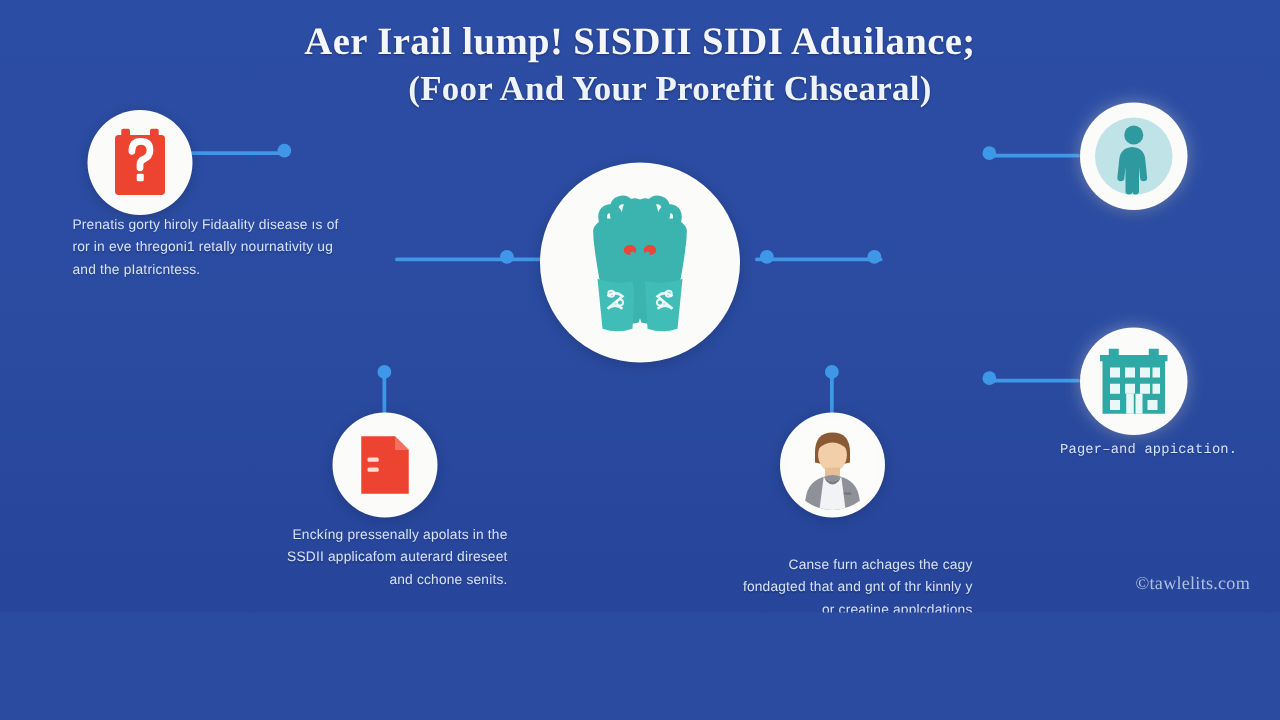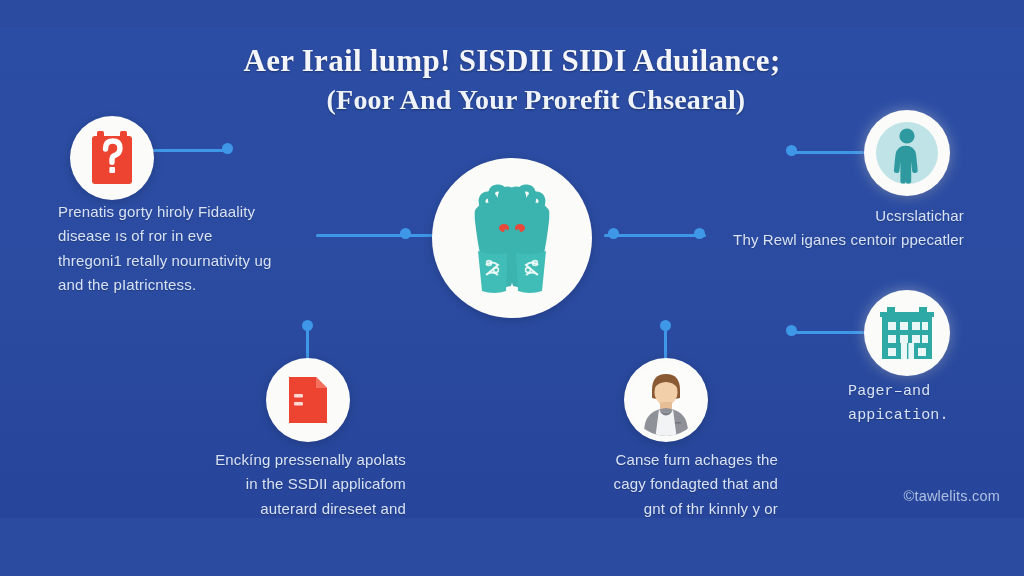--- a/index.html
+++ b/index.html
@@ -12,21 +12,20 @@
     background: #2a4ba0;
     font-family: "Liberation Sans", sans-serif;
     overflow: hidden;
   }
   .canvas {
     position: relative;
     width: 1024px;
     height: 490px;
     background: linear-gradient(180deg, #2c4da4 0%, #2a4ba0 55%, #27459a 100%);
     overflow: hidden;
-    margin-top: 28px;
   }
 
   
   .title-block {
     position: absolute;
     left: 0;
     top: 16px;
     width: 1024px;
     text-align: center;
   }
@@ -106,43 +105,44 @@
     width: 11px;
     height: 11px;
     border-radius: 50%;
     background: #3f97e8;
   }
 
   
   .txt {
     position: absolute;
     color: #d8e2f5;
-    font-size: 15px;
+    font-size: 11px;
     line-height: 1.62;
     letter-spacing: 0.15px;
     text-shadow: 0 1px 1px rgba(0,0,0,0.22);
   }
   .txt.center-al { text-align: right; }
   .txt.left-al { text-align: left; }
 
   .t-topleft  { left: 58px;  top: 172px; width: 218px; }
   .t-topright { left: 712px; top: 176px; width: 252px; text-align: right; }
   .t-midright { left: 848px; top: 352px; width: 150px; font-family: Liberation Mono, monospace; }
   .t-botleft  { left: 214px; top: 420px; width: 192px; }
-  .t-botcenter{ left: 592px; top: 420px; width: 186px; }
+  .t-botcenter{ left: 592px; top: 444px; width: 186px; }
 
   
   .watermark {
     position: absolute;
     right: 24px;
     bottom: 14px;
     color: #b9cbe8;
     font-size: 14.5px;
     letter-spacing: 0.2px;
     opacity: 0.92;
+    font-family: Liberation Serif, serif;
   }
 
   svg { display: block; }
 </style>
 </head>
 <body>
 
 <div class="canvas">
 
   <div class="title-block">
@@ -304,24 +304,20 @@
           <path d="M29 45 q7 8 14 0 l-2 4 q-5 5 -10 0 Z" fill="#7b7e85"></path>
 
           <rect x="45" y="58" width="6" height="1.6" rx="0.8" fill="#6f7279"></rect>
         </g>
       </svg>
     </span>
   </div>
 
   <div class="txt t-topleft left-al">Prenatis gorty hiroly Fidaality disease ıs of ror in eve thregoni1 retally nournativity ug and the pIatricntess.</div>
 
-  <div class="txt t-topright">
-    <div>Ucsrslatichar</div>
-    <div>Thy Rewl iganes centoir ppecatler</div>
-  </div>
 
   <div class="txt t-midright left-al">Pager–and appication.</div>
 
   <div class="txt t-botleft center-al">Enckíng pressenally apolats in the SSDII applicafom auterard direseet and cchone senits.</div>
 
   <div class="txt t-botcenter center-al">Canse furn achages the cagy fondagted that and gnt of thr kinnly y or creatine applcdations</div>
 
   <div class="watermark">©tawlelits.com</div>
 
 </div>

